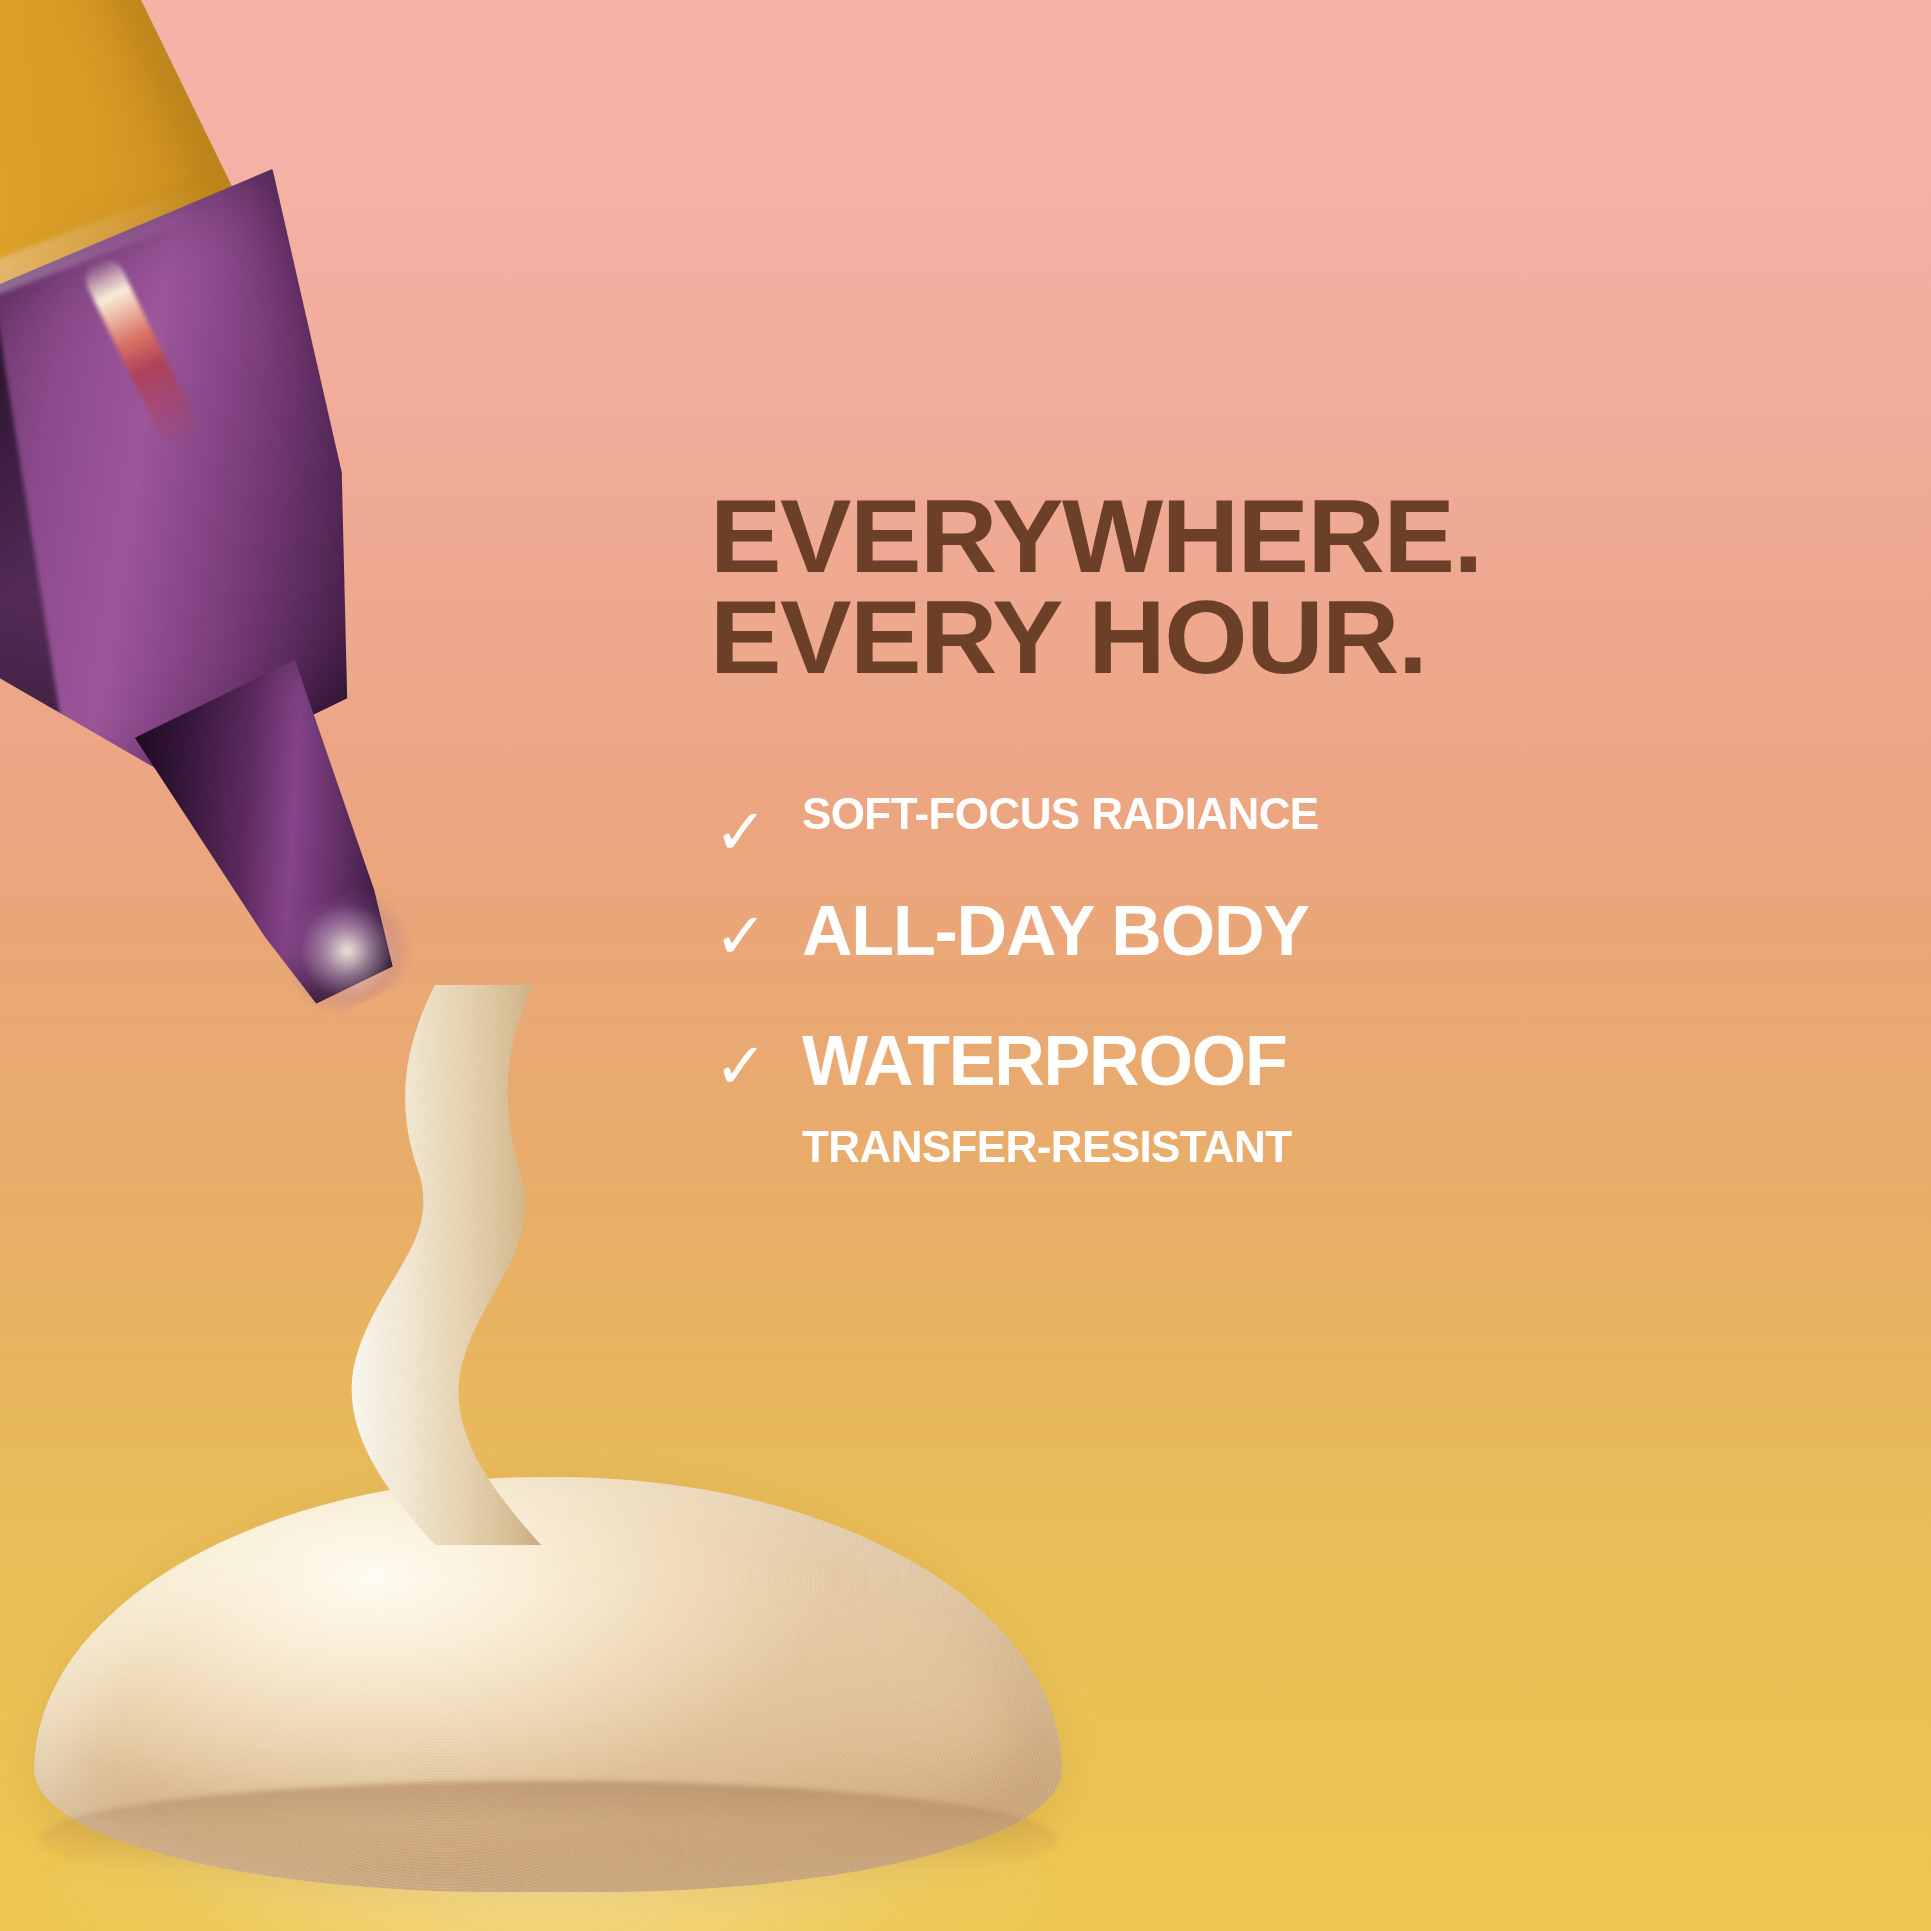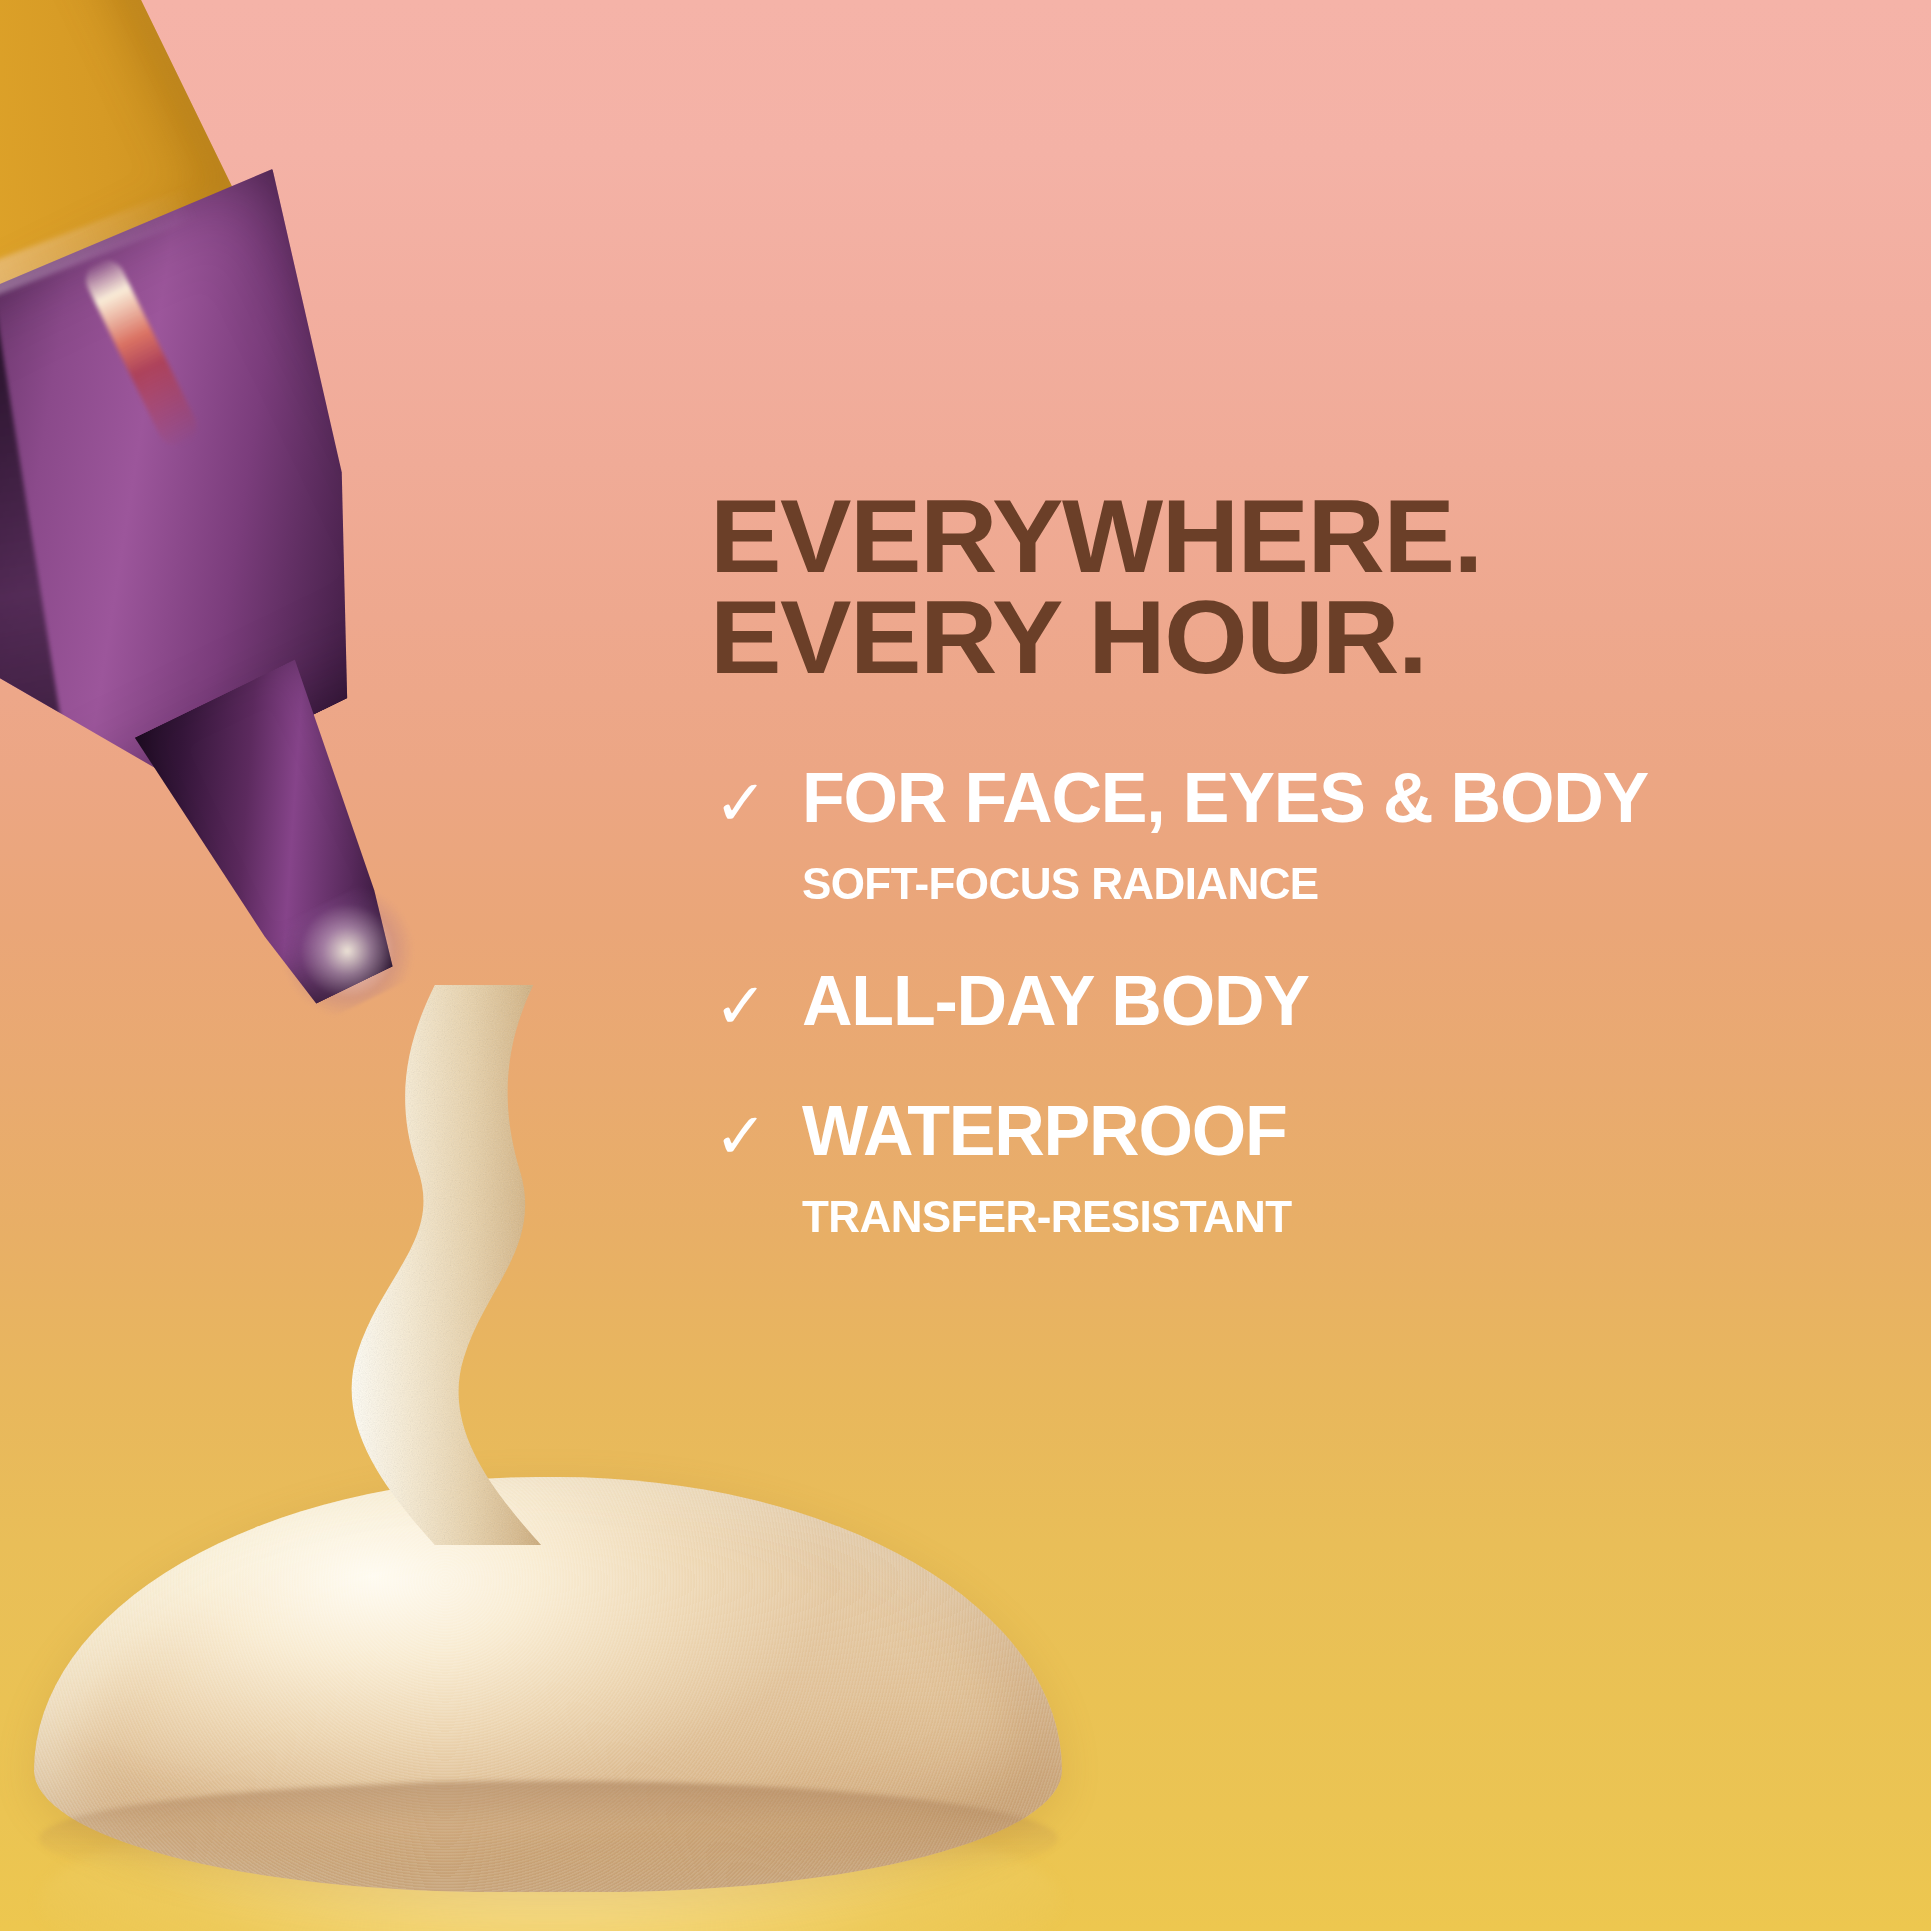--- a/index.html
+++ b/index.html
@@ -368,21 +368,20 @@
 
   <div class="content">
 
     <div class="headline">EVERYWHERE.
 EVERY HOUR.</div>
 
     <div class="bullets">
 
       <div class="bullet">
         <span class="check">✓</span>
-        <div class="bullet-title">FOR FACE, EYES &amp; BODY</div>
         <div class="bullet-sub">SOFT-FOCUS RADIANCE</div>
       </div>
 
       <div class="bullet">
         <span class="check">✓</span>
         <div class="bullet-title">ALL-DAY BODY</div>
       </div>
 
       <div class="bullet">
         <span class="check">✓</span>

